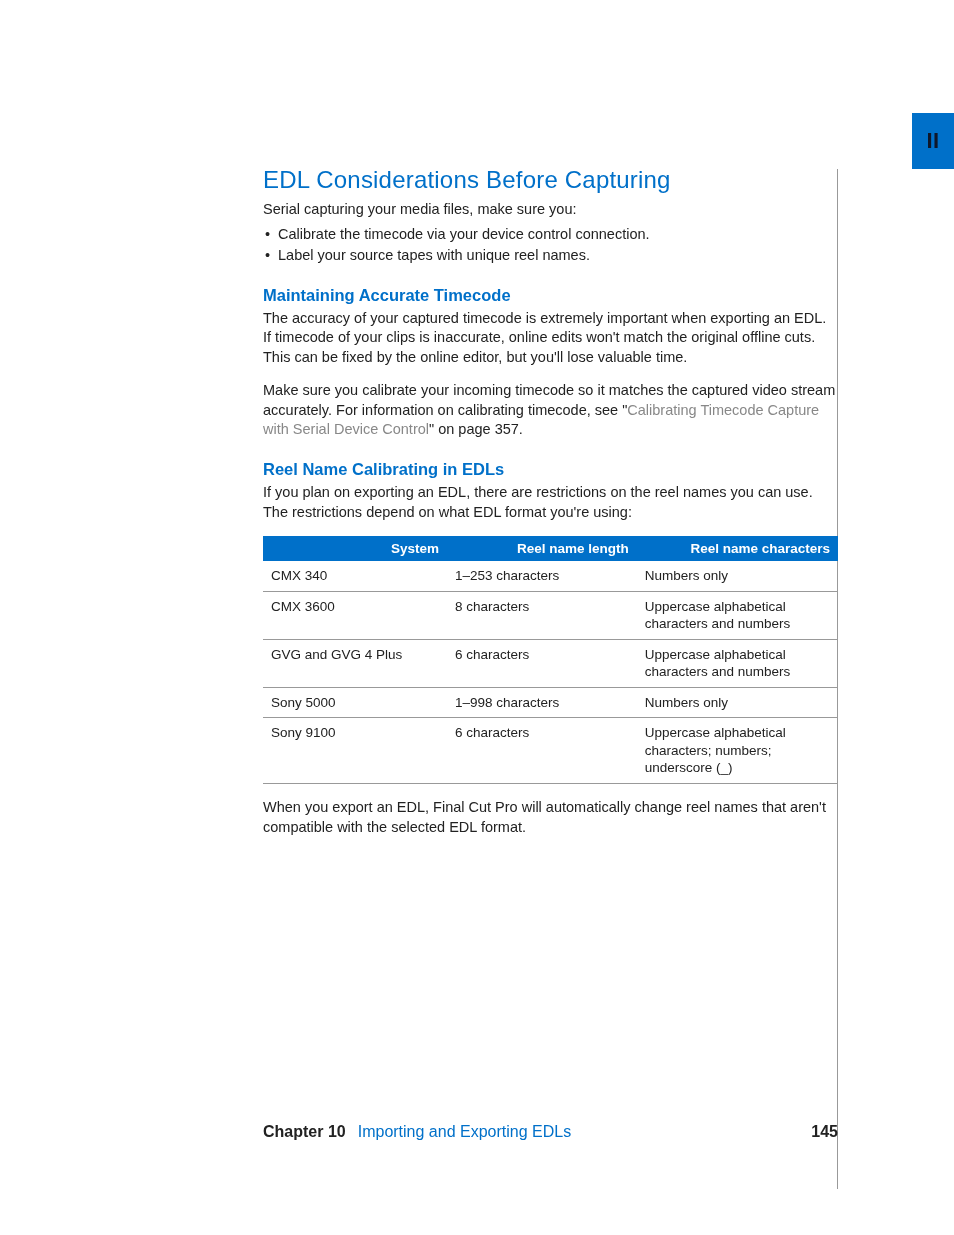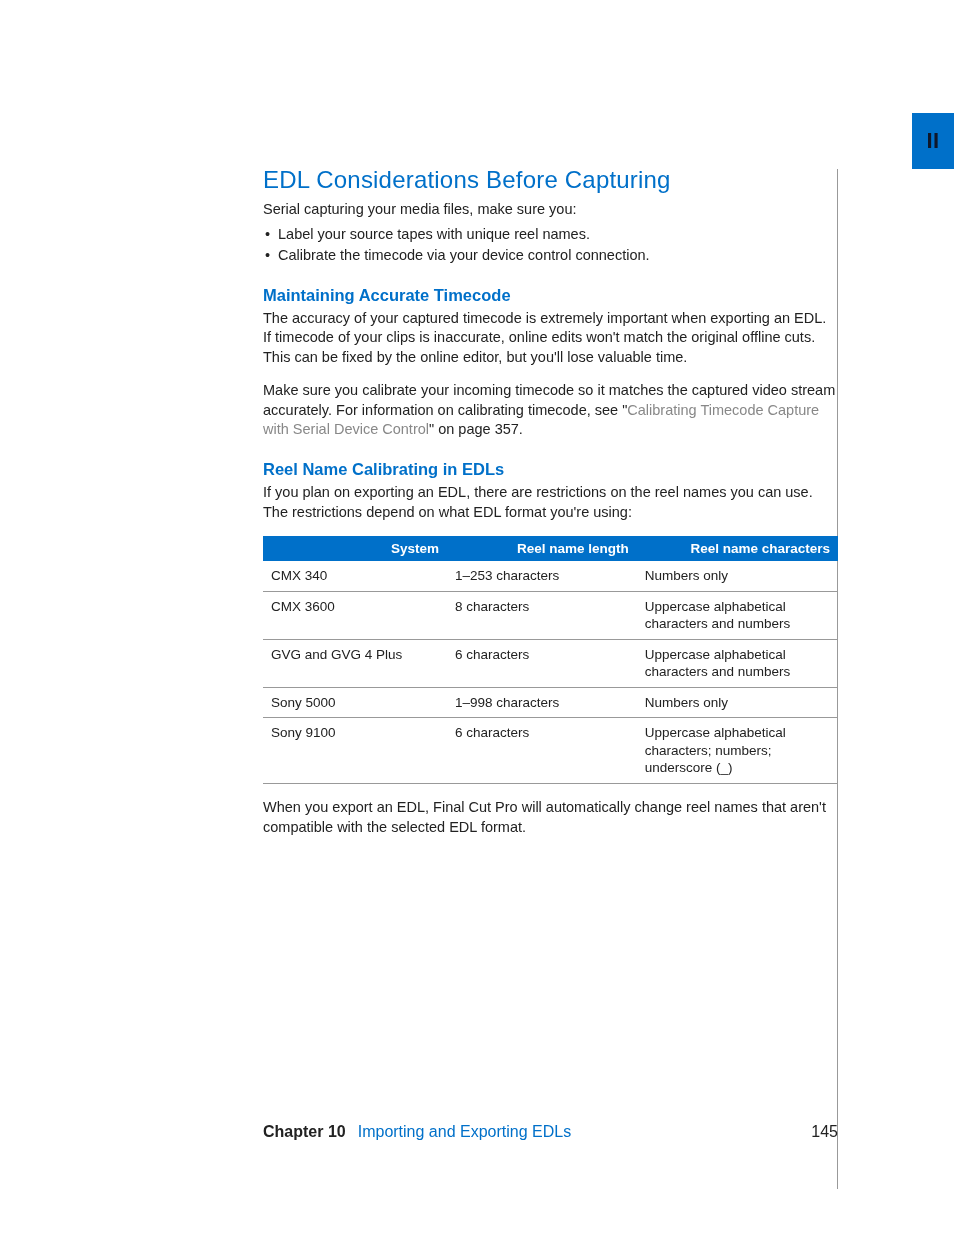--- a/index.html
+++ b/index.html
@@ -123,39 +123,39 @@
     position: absolute;
     left: 263px;
     bottom: 94px;
     width: 575px;
     display: flex;
     align-items: baseline;
     font-size: 16px;
   }
   .footer .chap-label { font-weight: 700; margin-right: 12px; }
   .footer .chap-title { color: var(--blue); flex: 1; }
-  .footer .page-num { font-weight: 400; }
+  .footer .page-num { font-weight: 700; }
 </style>
 </head>
 <body>
 
 <div class="page">
 
   <div class="part-tab">II</div>
   <div class="side-rule"></div>
 
   <div class="content">
 
     <h1 class="section-title">EDL Considerations Before Capturing</h1>
 
     <p class="intro">Serial capturing your media files, make sure you:</p>
 
     <ul class="bullets">
+      <li>Calibrate the timecode via your device control connection.</li>
       <li>Label your source tapes with unique reel names.</li>
-      <li>Calibrate the timecode via your device control connection.</li>
     </ul>
 
     <h2 class="subhead">Maintaining Accurate Timecode</h2>
     <p class="body">The accuracy of your captured timecode is extremely important when exporting an EDL. If timecode of your clips is inaccurate, online edits won't match the original offline cuts. This can be fixed by the online editor, but you'll lose valuable time.</p>
     <p class="body">
       <span>Make sure you calibrate your incoming timecode so it matches the captured video stream accurately. For information on calibrating timecode, see "</span><span class="xref">Calibrating Timecode Capture with Serial Device Control</span><span>" on page 357.</span>
     </p>
 
     <h2 class="subhead">Reel Name Calibrating in EDLs</h2>
     <p class="body">If you plan on exporting an EDL, there are restrictions on the reel names you can use. The restrictions depend on what EDL format you're using:</p>

